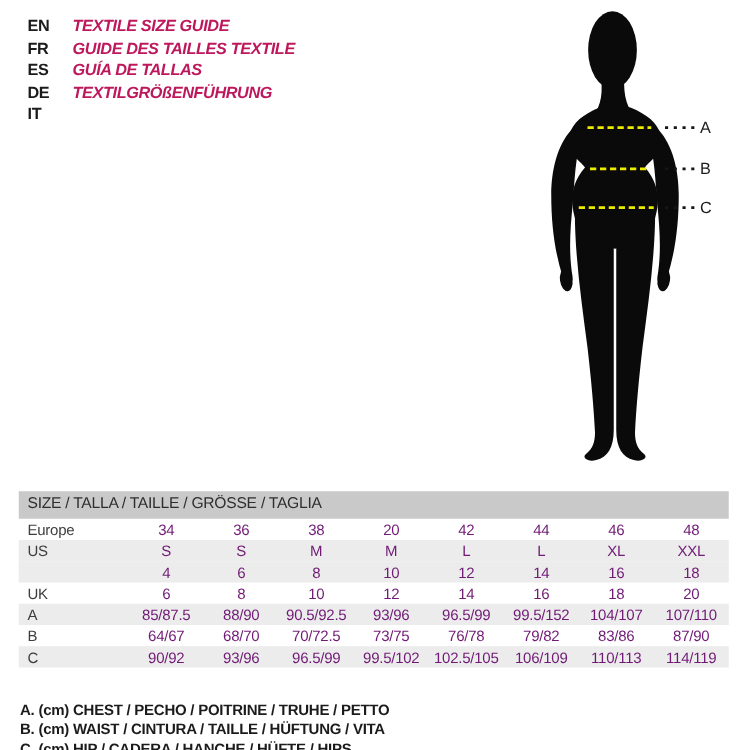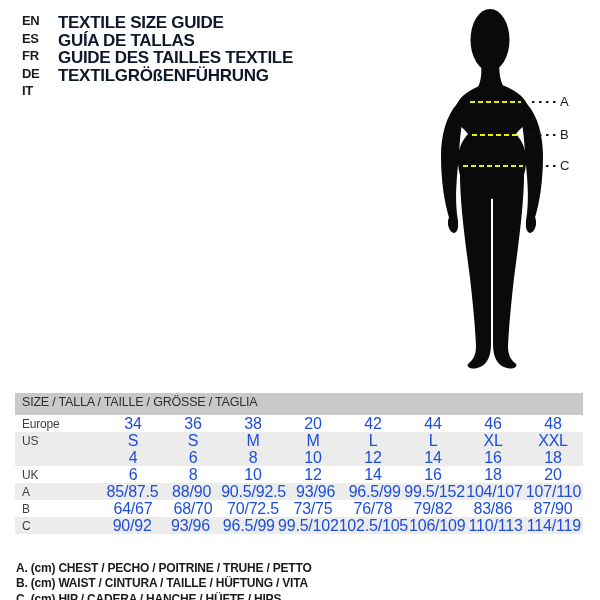--- a/index.html
+++ b/index.html
@@ -9,64 +9,64 @@
     --silhouette:#0a0a0a;
   }
   *{margin:0;padding:0;box-sizing:border-box;}
   body{background:#fff;font-family:"Liberation Sans", sans-serif;}
   .canvas{position:relative;width:600px;height:600px;background:#ffffff;overflow:hidden;}
 
   
   .lang-block{position:absolute;left:22px;top:13px;}
   .lang-row{display:flex;height:17.5px;}
   .lang-code{width:36px;font-size:13px;font-weight:bold;color:#1b1b1b;letter-spacing:-0.3px;}
-  .lang-text{font-size:17px;font-weight:bold;color:#0f172a;letter-spacing:-0.3px;white-space:nowrap;}
+  .lang-text{font-size:13px;font-weight:bold;color:#be185d;letter-spacing:-0.3px;white-space:nowrap;font-style:italic;}
 
   
   .figure-svg{position:absolute;left:420px;top:0;width:180px;height:380px;}
   .sil{fill:var(--silhouette);stroke:none;}
   .mline-y{stroke:var(--accent-yellow);stroke-width:2.2;stroke-dasharray:5 3;}
   .mline-b{stroke:#161616;stroke-width:2.2;stroke-dasharray:2.5 4.5;}
   .measure-label{position:absolute;width:16px;font-size:13px;font-weight:500;color:#1c1c1c;text-align:left;}
   .measure-label.la{left:560px;top:94px;}
   .measure-label.lb{left:560px;top:127px;}
   .measure-label.lc{left:560px;top:158px;}
 
   
   .woman-title{position:absolute;left:20px;top:369px;font-size:12px;font-weight:bold;color:#1b1b1b;letter-spacing:-0.2px;white-space:nowrap;}
 
   
   .size-table{position:absolute;left:15px;top:393px;width:568px;}
   .thead{height:22px;line-height:19px;background:var(--table-header-bg);padding-left:7px;font-size:12.5px;color:#2e2e2e;letter-spacing:-0.2px;white-space:nowrap;}
   .trow{display:flex;height:17px;align-items:center;}
   .trow.shaded{background:var(--row-stripe-bg);}
   .tlabel{width:88px;padding-left:7px;font-size:12px;color:#3e3e3e;letter-spacing:-0.2px;}
-  .tcell{flex:1;text-align:center;font-size:16px;color:#1d4ed8;letter-spacing:-0.2px;white-space:nowrap;}
+  .tcell{flex:1;text-align:center;font-size:12px;color:#701a75;letter-spacing:-0.2px;white-space:nowrap;}
 
   
   .legend-block{position:absolute;left:16px;top:545px;margin-top:16px;}
   .legend-line{font-size:12px;font-weight:bold;color:#1b1b1b;line-height:15.4px;letter-spacing:-0.2px;white-space:nowrap;}
 </style>
 </head>
 <body>
 
 <div class="canvas">
 
   <div class="lang-block">
     <div class="lang-row">
       <span class="lang-code">EN</span>
       <span class="lang-text">TEXTILE SIZE GUIDE</span>
     </div>
     <div class="lang-row">
+      <span class="lang-code">FR</span>
+      <span class="lang-text">GUIDE DES TAILLES TEXTILE</span>
+    </div>
+    <div class="lang-row">
       <span class="lang-code">ES</span>
       <span class="lang-text">GUÍA DE TALLAS</span>
-    </div>
-    <div class="lang-row">
-      <span class="lang-code">FR</span>
-      <span class="lang-text">GUIDE DES TAILLES TEXTILE</span>
     </div>
     <div class="lang-row">
       <span class="lang-code">DE</span>
       <span class="lang-text">TEXTILGRÖßENFÜHRUNG</span>
     </div>
     <div class="lang-row">
       <span class="lang-code">IT</span>
     </div>
   </div>
 

